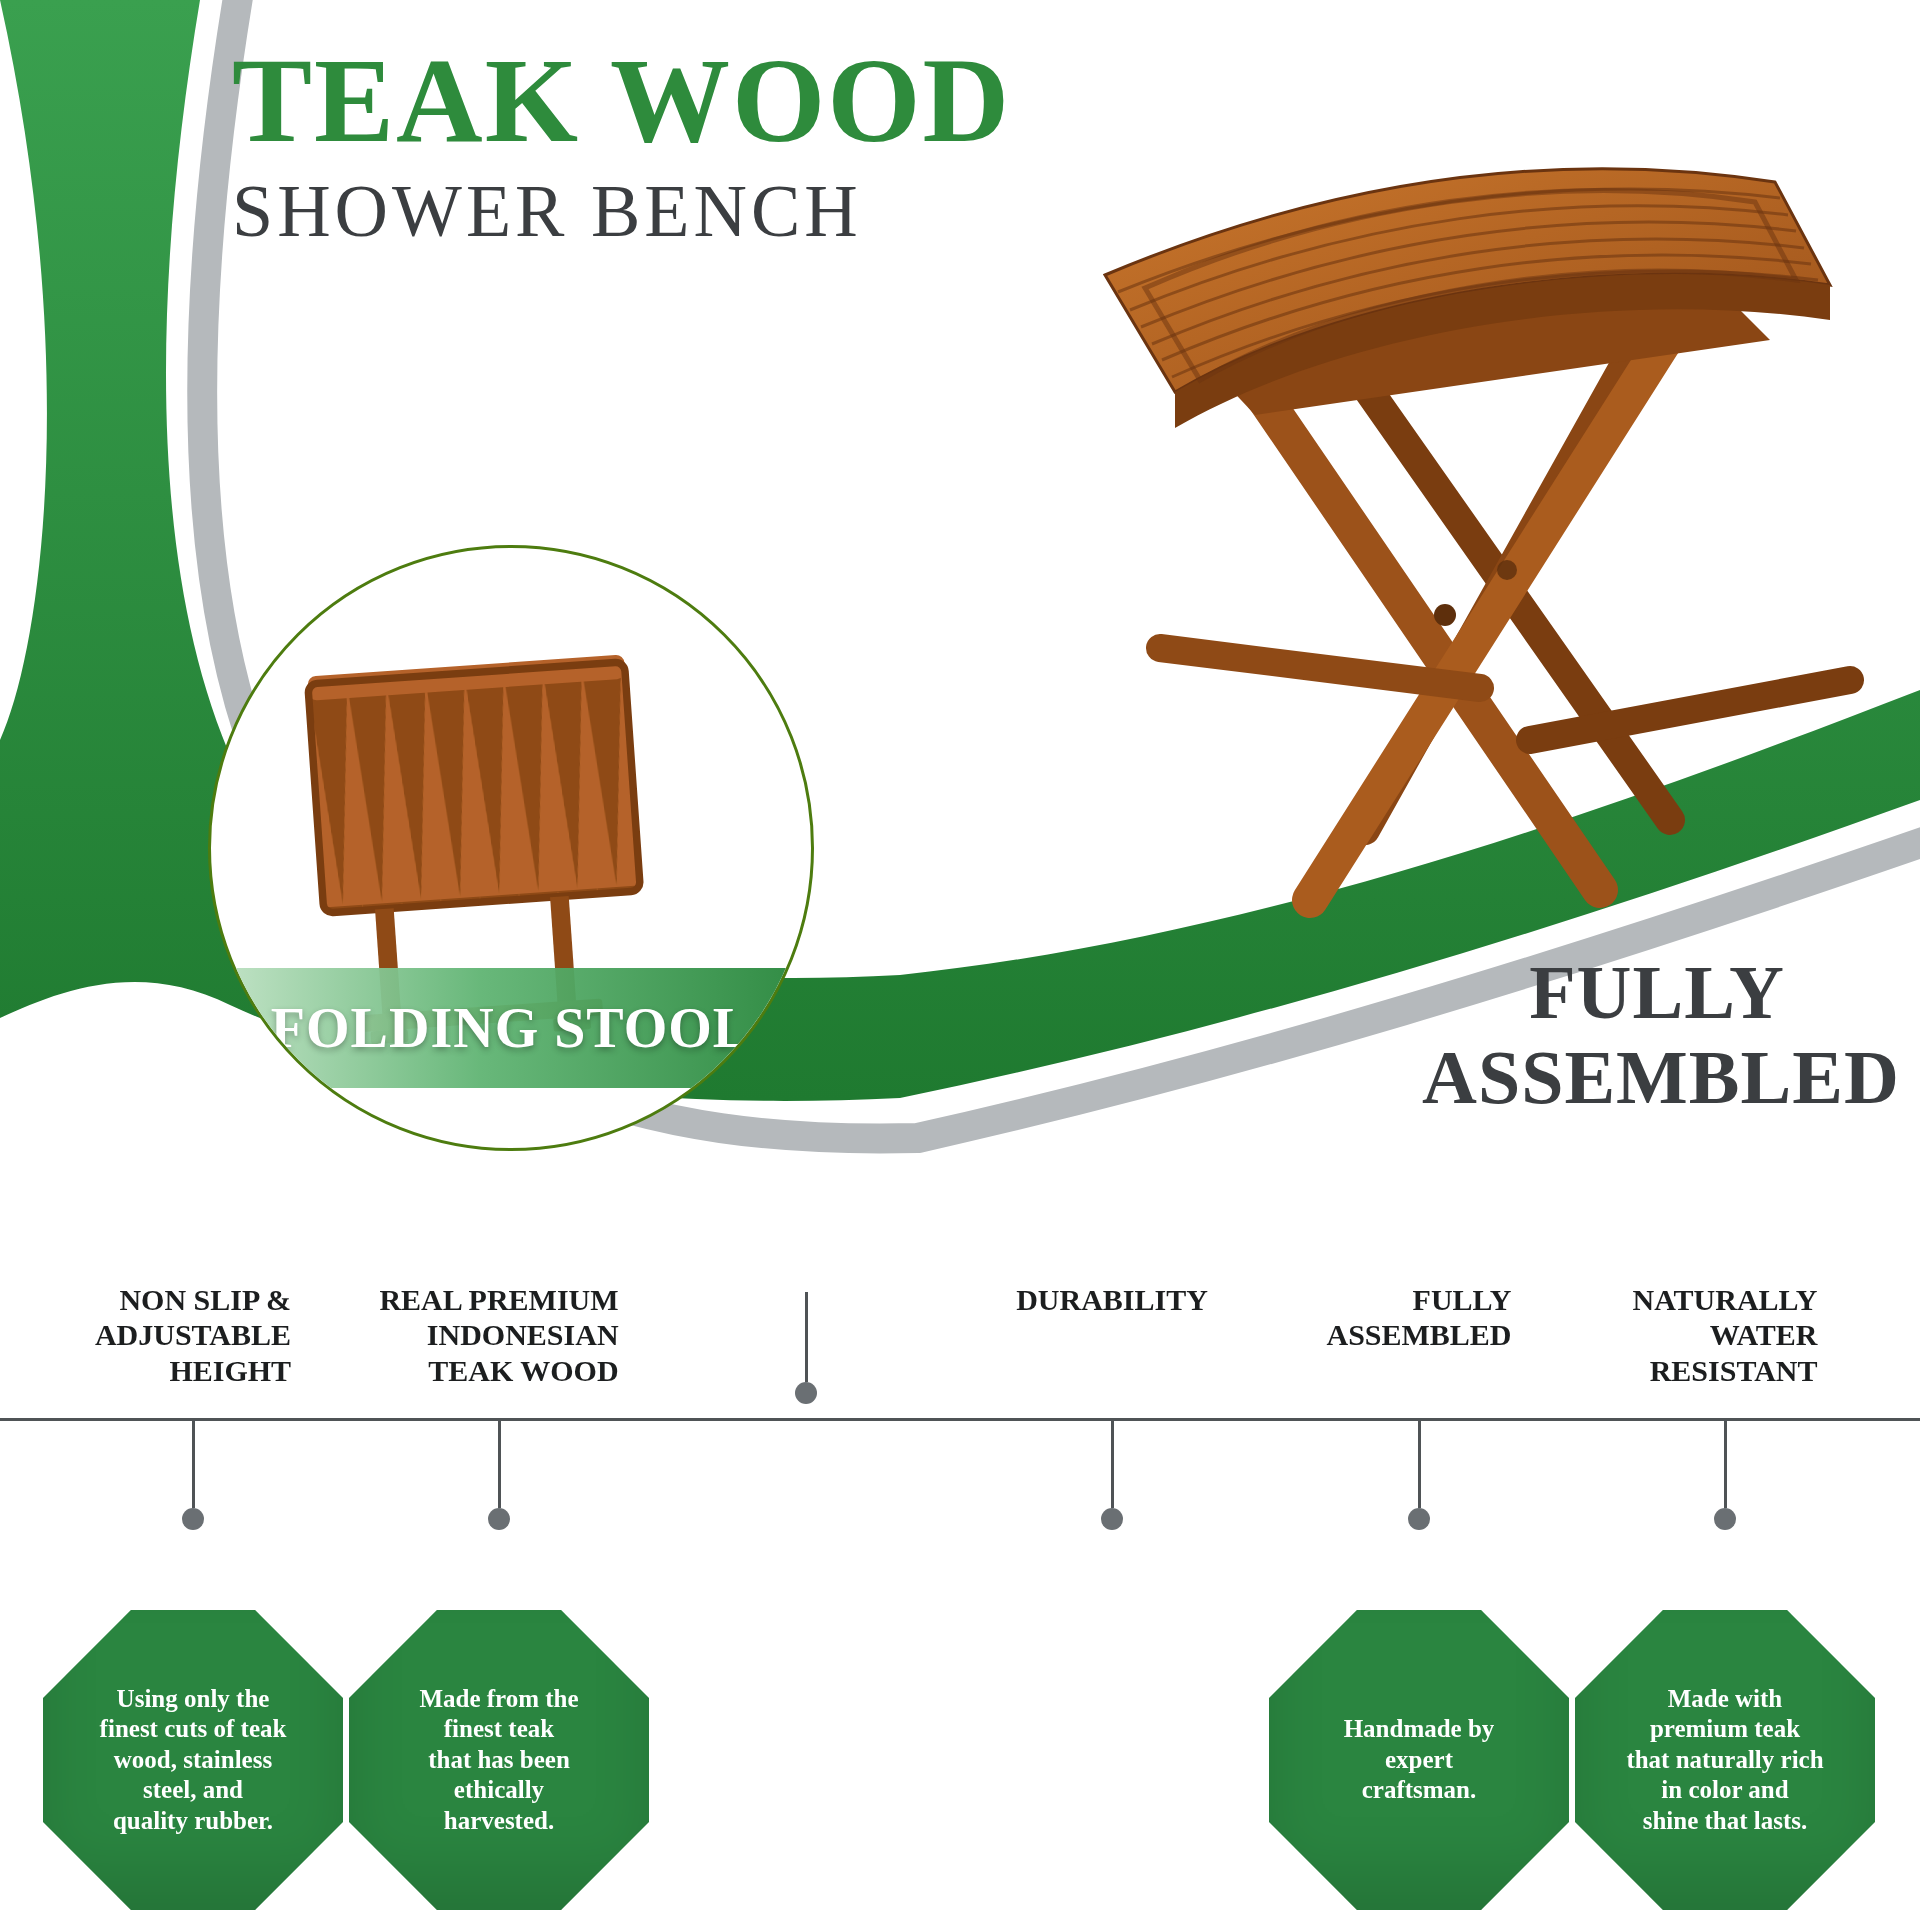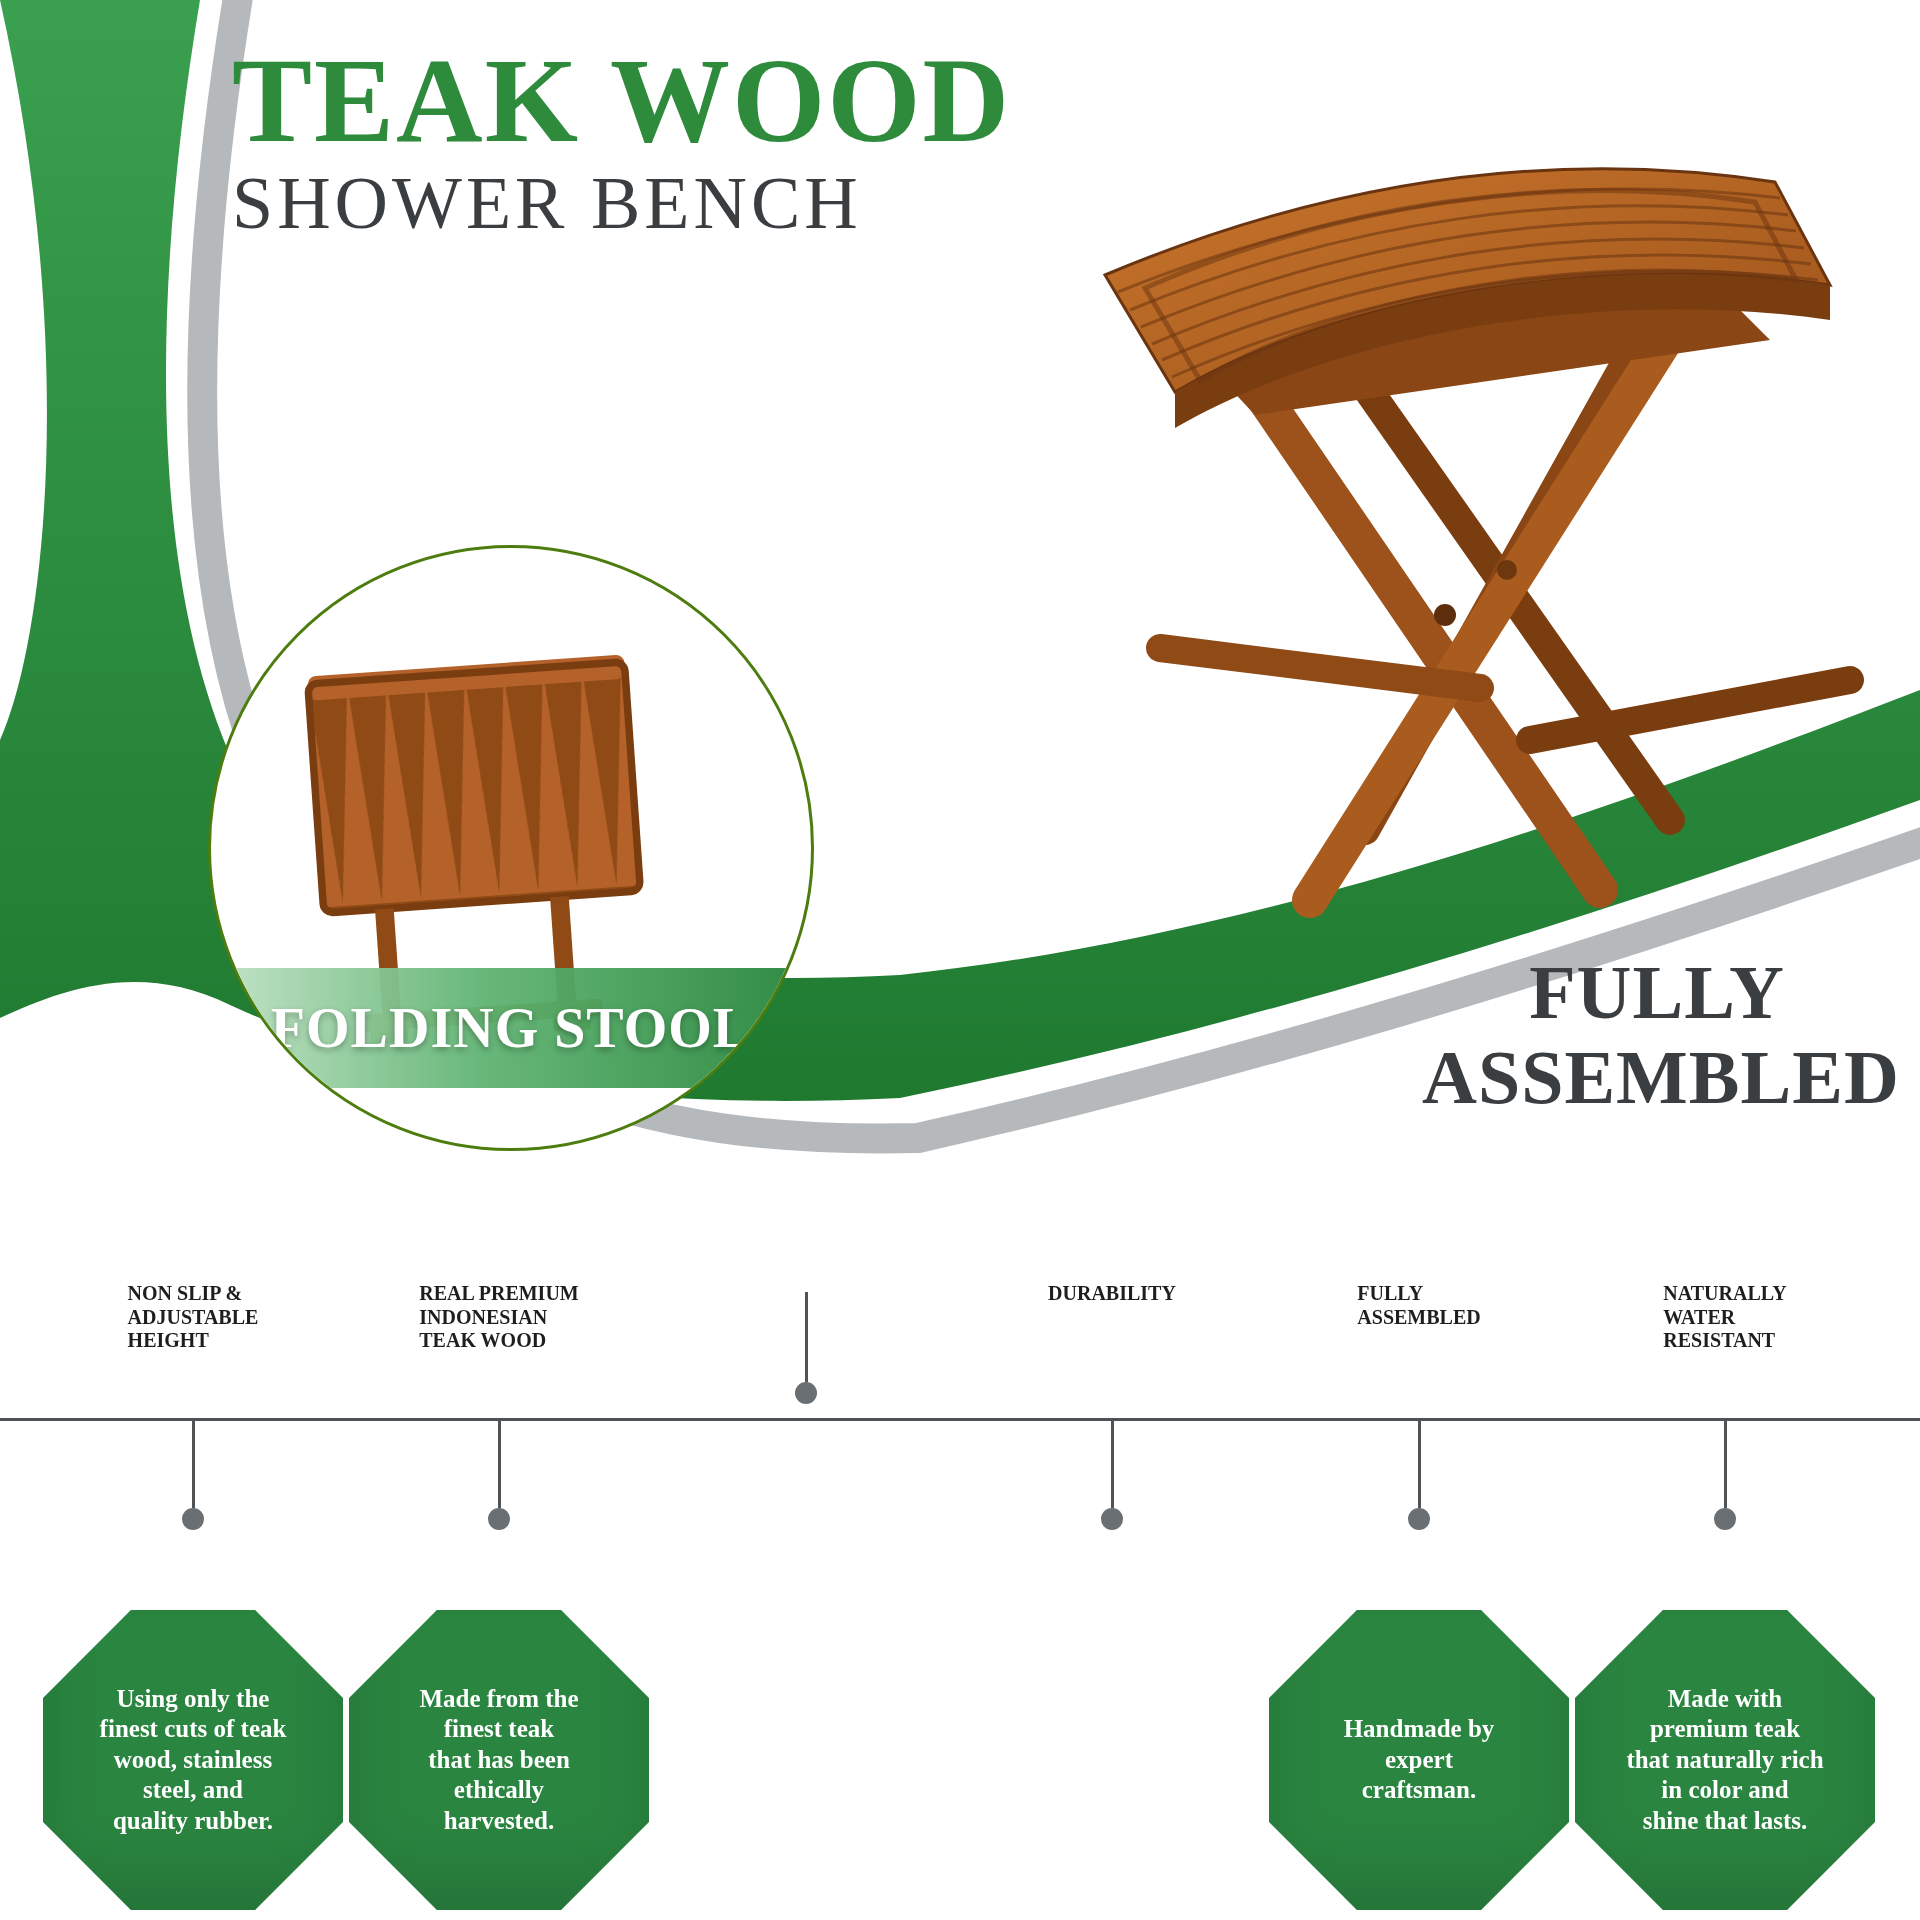--- a/index.html
+++ b/index.html
@@ -7,21 +7,21 @@
         font-family:Liberation Serif, serif;}
 
   
   .decor{position:absolute;left:0;top:0;width:1920px;height:1280px;z-index:1;}
 
   
   .title{position:absolute;left:232px;top:40px;z-index:3;}
   .title-line1{font-size:120px;font-weight:bold;color:var(--brand-green,#2e8b3c);
                letter-spacing:2px;line-height:1.02;}
   .title-line2{font-size:74px;color:var(--text-dark,#3b3e41);letter-spacing:4px;
-               margin-top:4px;line-height:1;}
+               margin-top:12px;line-height:1;}
 
   
   .product{position:absolute;left:1010px;top:40px;width:880px;height:920px;z-index:2;}
 
   
   .inset-circle{position:absolute;left:208px;top:545px;width:600px;height:600px;
                 border-radius:50%;background:#fff;border:3px solid #4d7c0f;
                 overflow:hidden;z-index:2;}
   .folded{position:absolute;left:20px;top:20px;width:560px;height:560px;}
   .banner{position:absolute;left:-6px;right:-6px;top:420px;height:120px;
@@ -34,22 +34,22 @@
   
   .assembled{position:absolute;right:28px;top:950px;width:470px;text-align:center;
              z-index:2;color:var(--text-dark,#3b3e41);font-weight:bold;
              font-size:76px;line-height:1.12;letter-spacing:1px;}
 
   
   .timeline-rule{position:absolute;left:0;top:1418px;width:1920px;height:3px;
                  background:var(--line-gray,#4f5356);z-index:1;}
   .feature-col{position:absolute;top:1282px;width:310px;display:flex;
                flex-direction:column;align-items:center;z-index:2;}
-  .feat-heading{height:126px;font-size:20px;font-weight:bold;line-height:1.18;
-                color:var(--heading-black,#1c1e1f);text-align:left;
+  .feat-heading{height:126px;font-size:30px;font-weight:bold;line-height:1.18;
+                color:var(--heading-black,#1c1e1f);text-align:right;
                 white-space:pre-line;}
   .stem{width:3px;height:90px;background:var(--line-gray,#4f5356);margin-top:10px;}
   .dot{width:22px;height:22px;border-radius:50%;background:var(--dot-gray,#6a6f73);}
   .octagon{margin-top:80px;width:300px;height:300px;
            background:var(--octagon-green,#2a8540);
            clip-path:polygon(29.3% 0%,70.7% 0%,100% 29.3%,100% 70.7%,
                              70.7% 100%,29.3% 100%,0% 70.7%,0% 29.3%);
            display:flex;align-items:center;justify-content:center;
            box-shadow:inset 0 -40px 60px rgba(0,0,0,0.12);}
   .oct-text{color:#fff;font-size:25px;font-weight:bold;line-height:1.22;

